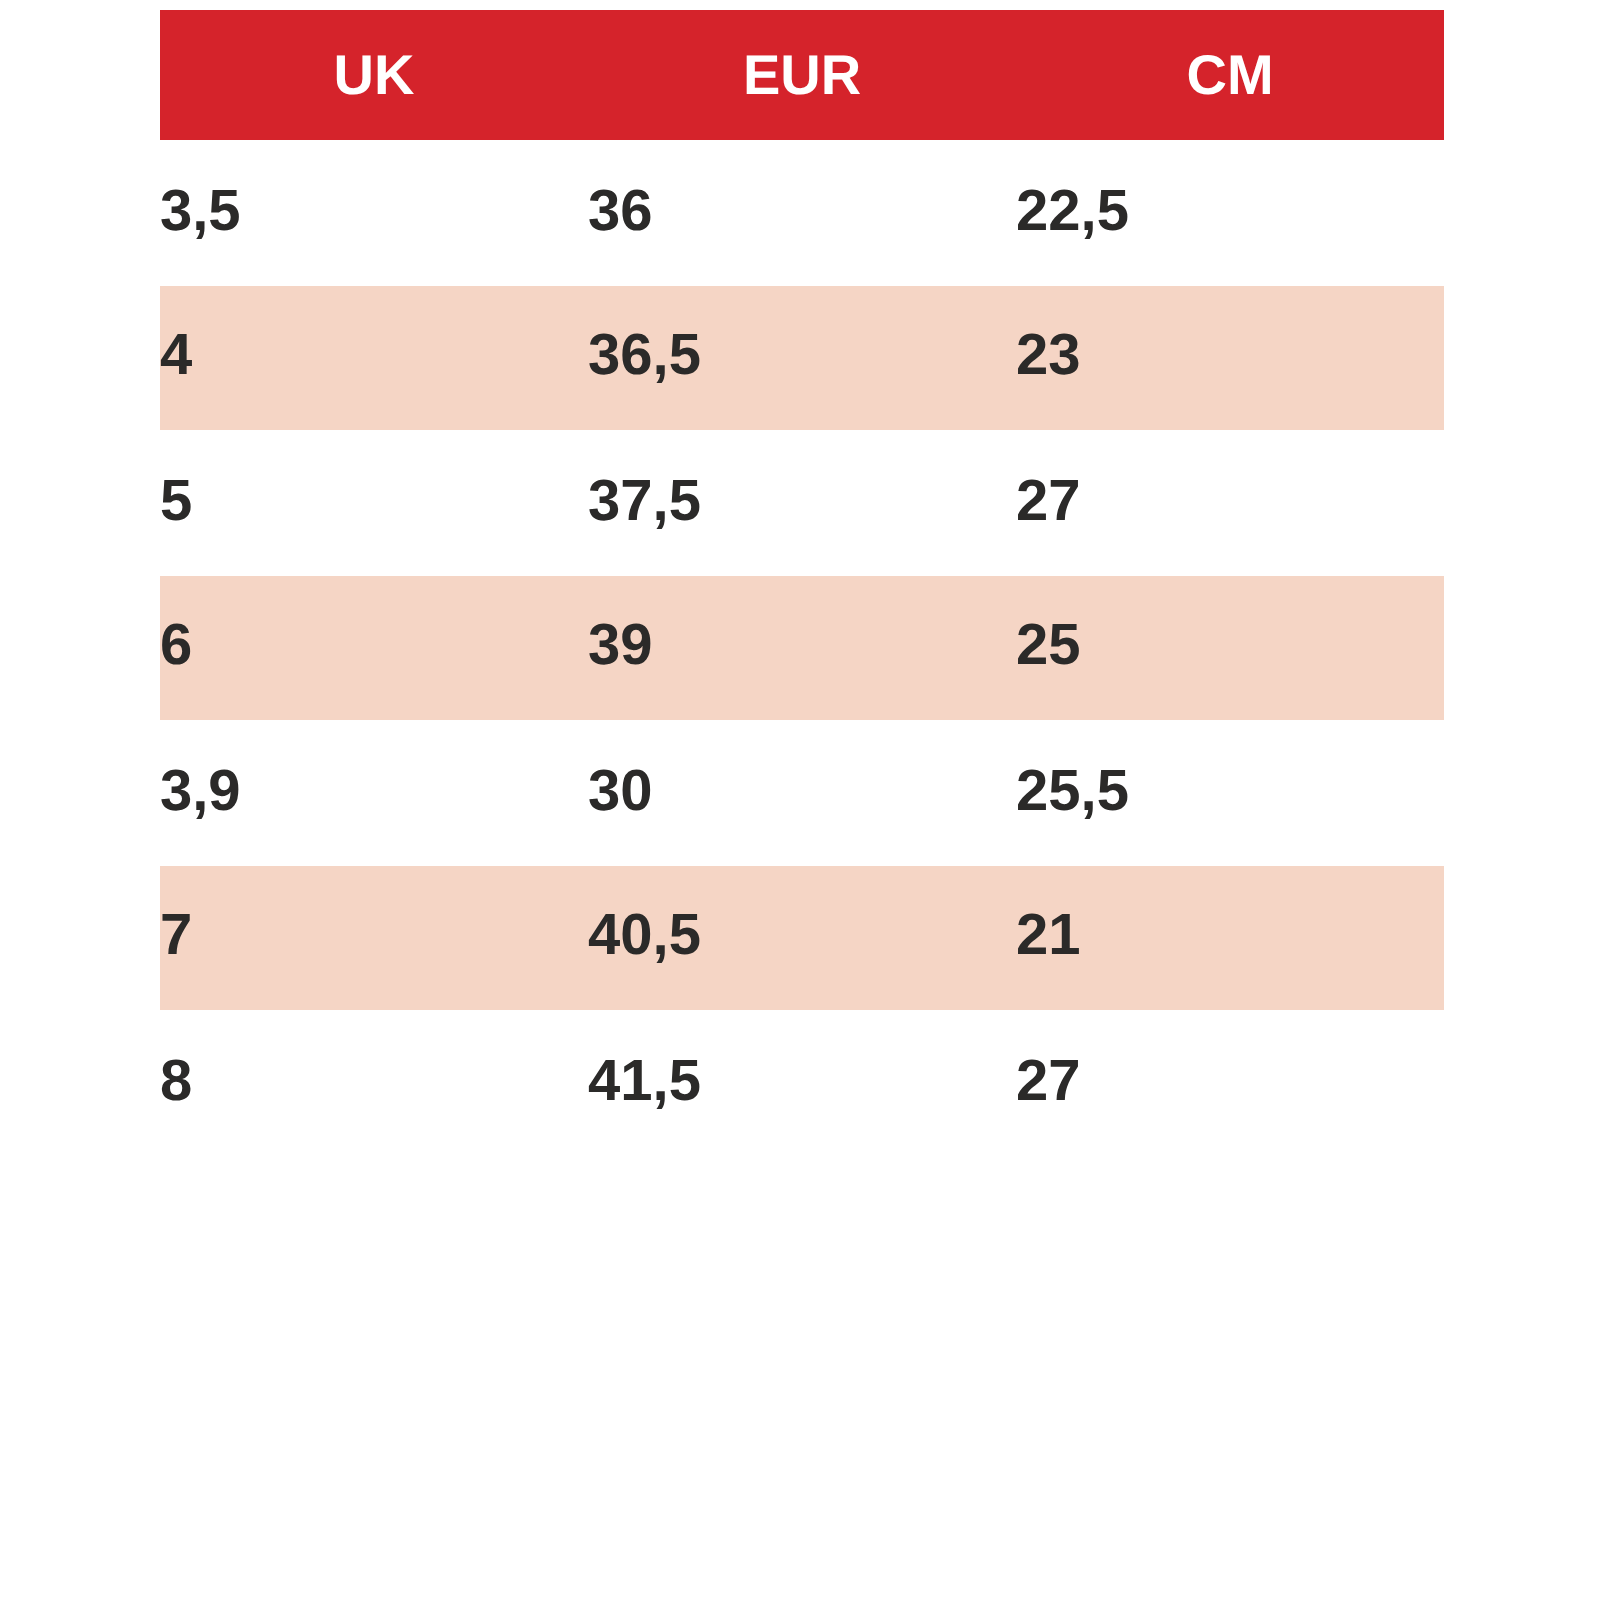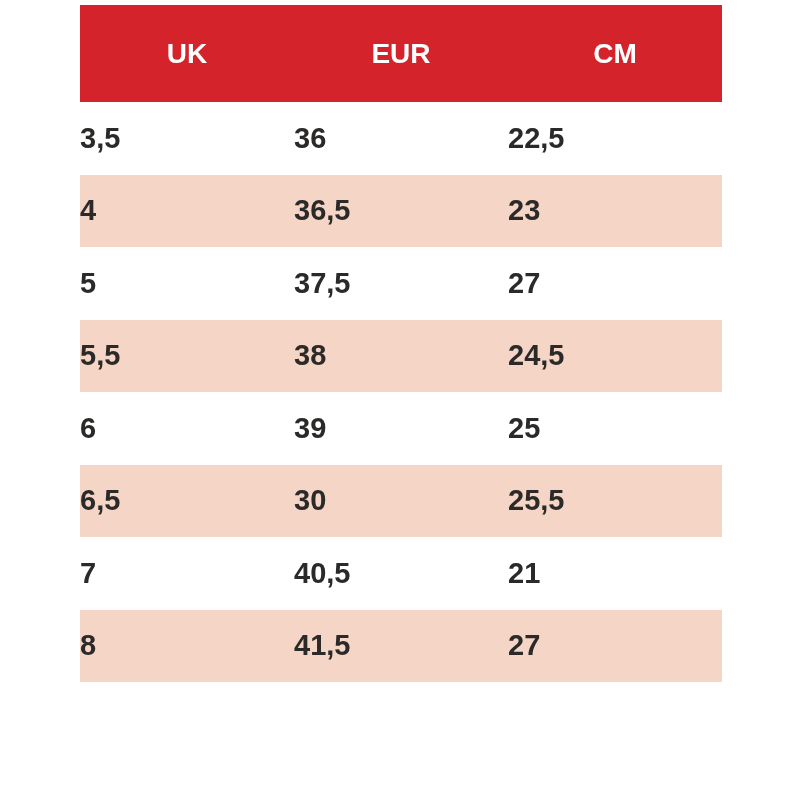--- a/index.html
+++ b/index.html
@@ -26,21 +26,21 @@
     table-layout: fixed;
   }
   thead th {
     height: 65px;
     background: var(--header-bg, #d5232b);
     color: var(--header-text, #ffffff);
     font-size: 28px;
     font-weight: 700;
     text-align: center;
     vertical-align: middle;
-    padding: 16px;
+    padding: 0;
   }
   tbody td {
     height: 72.5px;
     font-size: 29px;
     font-weight: 600;
     color: var(--cell-text, #2b2a29);
     vertical-align: middle;
     padding: 0;
   }
   tbody tr {
@@ -72,31 +72,26 @@
         <td>4</td>
         <td>36,5</td>
         <td>23</td>
       </tr>
       <tr>
         <td>5</td>
         <td>37,5</td>
         <td>27</td>
       </tr>
       <tr>
-        <td>5,5</td>
-        <td>38</td>
-        <td>24,5</td>
-      </tr>
-      <tr>
         <td>6</td>
         <td>39</td>
         <td>25</td>
       </tr>
       <tr>
-        <td>6,5</td>
+        <td>3,9</td>
         <td>30</td>
         <td>25,5</td>
       </tr>
       <tr>
         <td>7</td>
         <td>40,5</td>
         <td>21</td>
       </tr>
       <tr>
         <td>8</td>

